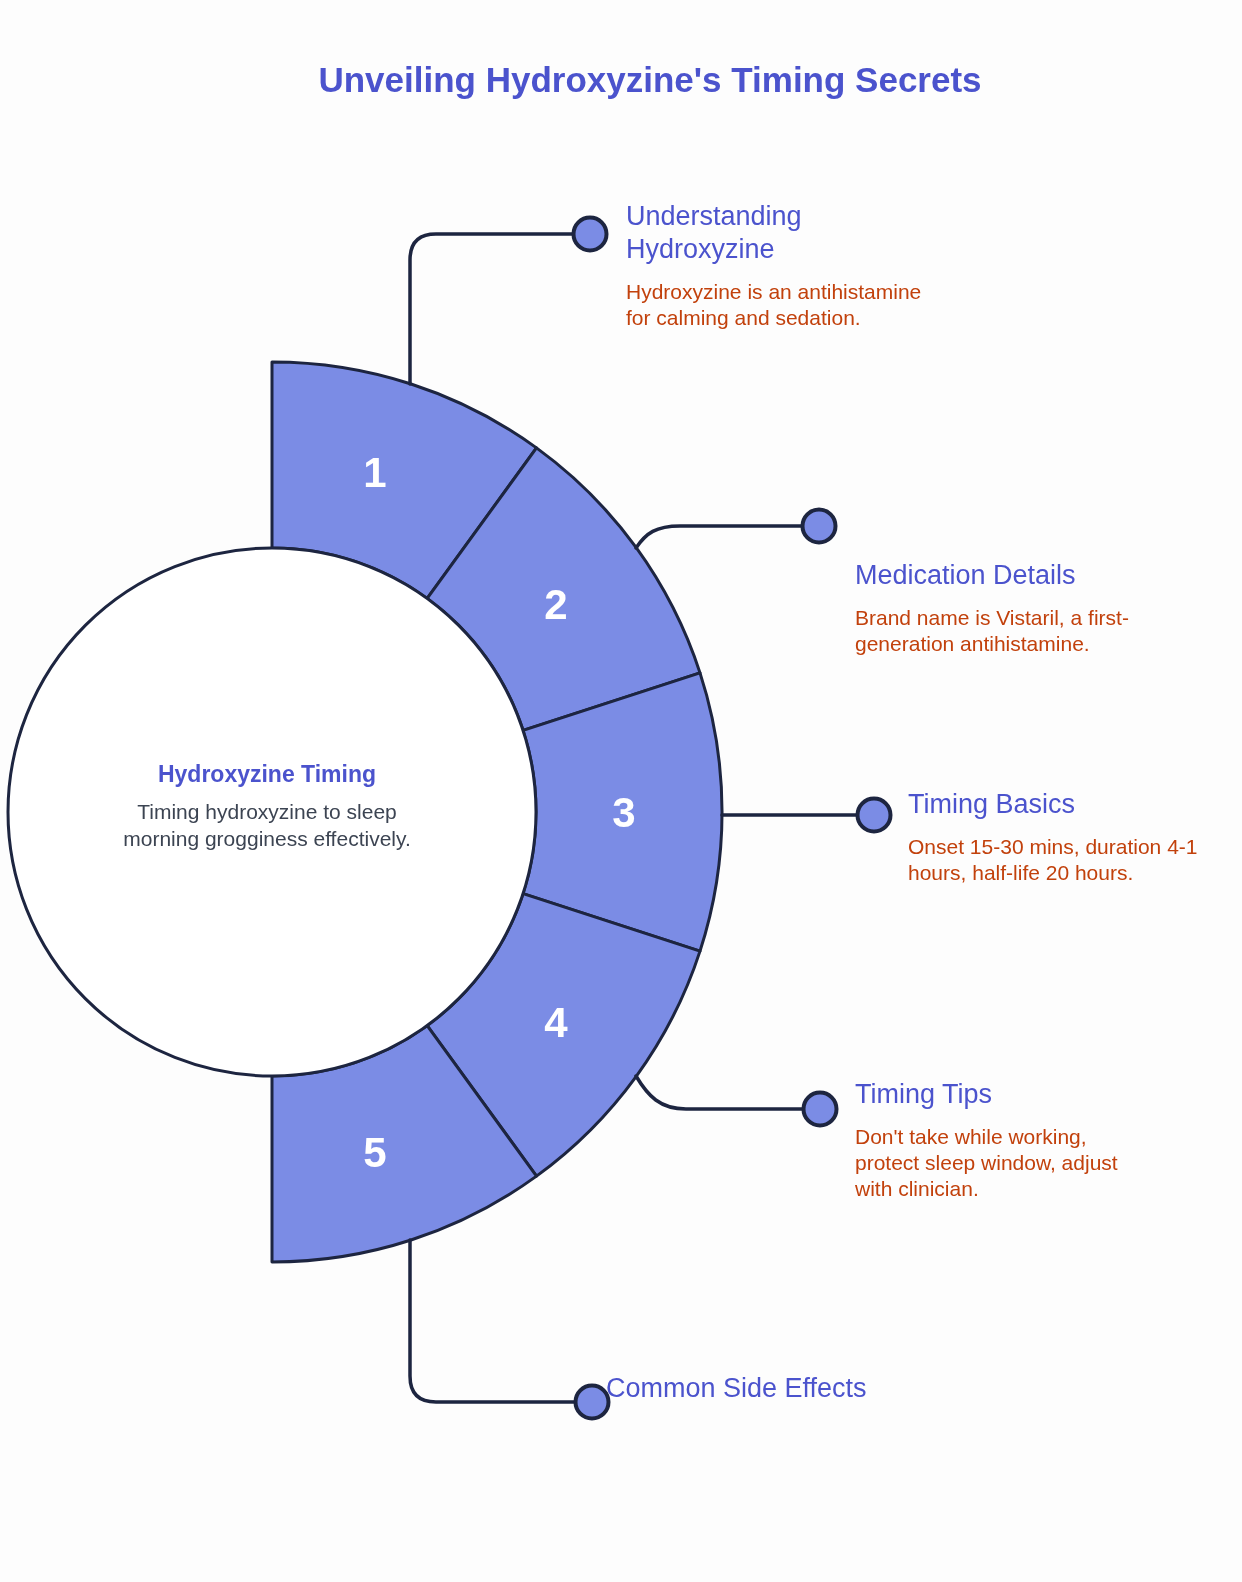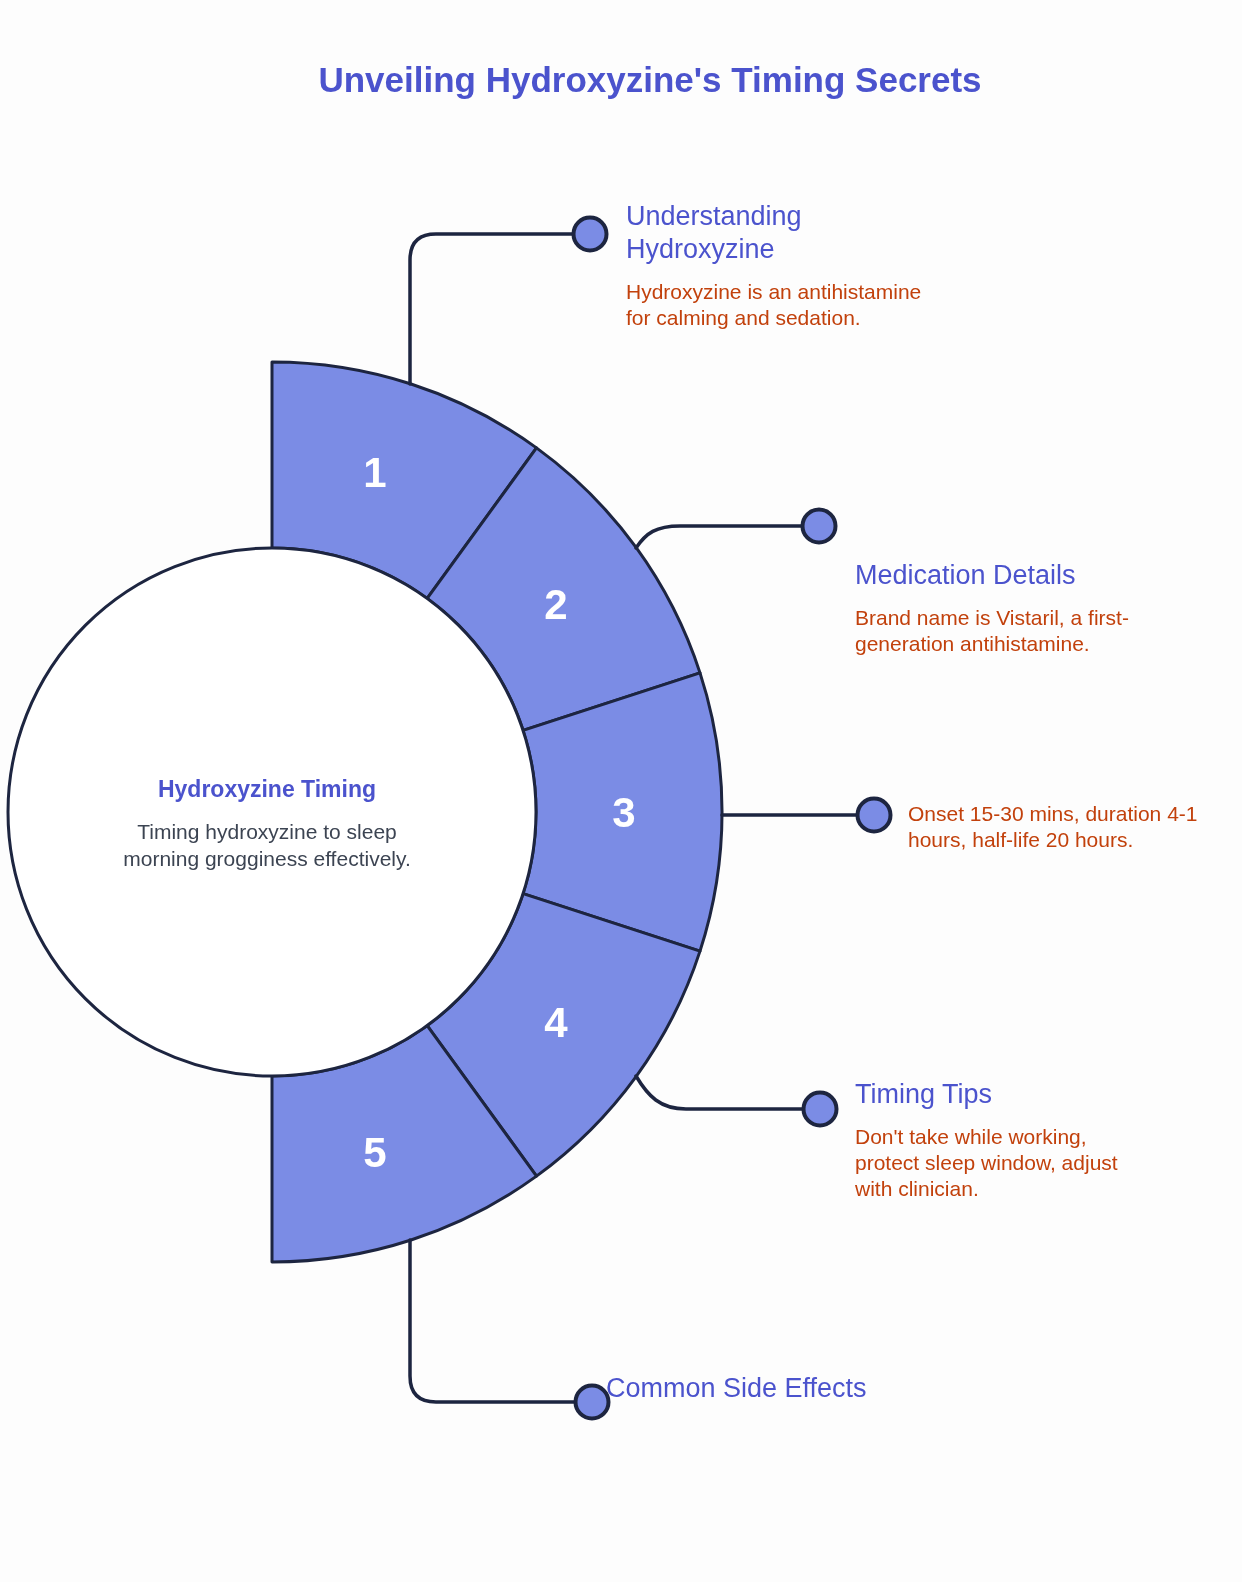--- a/index.html
+++ b/index.html
@@ -77,21 +77,21 @@
     color: #c2410c;
   }
   .center-label {
     position: absolute;
     left: 122px;
     top: 760px;
     width: 290px;
     text-align: center;
   }
   .center-label h3 {
-    margin: 15px;
+    margin: 0;
     font-size: 23px;
     line-height: 28px;
     font-weight: bold;
     color: #4b53cd;
   }
   .center-label p {
     margin: 10px 0 0 0;
     font-size: 21px;
     line-height: 27px;
     color: #3c4452;
@@ -142,20 +142,21 @@
     <h2>Understanding Hydroxyzine</h2>
     <p>Hydroxyzine is an antihistamine for calming and sedation.</p>
   </div>
 
   <div class="section" style="left:855px; top:523px; width:322px;margin-top:36px;">
     <h2>Medication Details</h2>
     <p>Brand name is Vistaril, a first-generation antihistamine.</p>
   </div>
 
   <div class="section" style="left:908px; top:788px; width:305px;">
+    <h2>Timing Basics</h2>
     <p>Onset 15-30 mins, duration 4-1 hours, half-life 20 hours.</p>
   </div>
 
   <div class="section" style="left:855px; top:1078px; width:300px;">
     <h2>Timing Tips</h2>
     <p>Don't take while working, protect sleep window, adjust with clinician.</p>
   </div>
 
   <div class="section" style="left:606px; top:1372px; width:300px;">
     <h2>Common Side Effects</h2>

